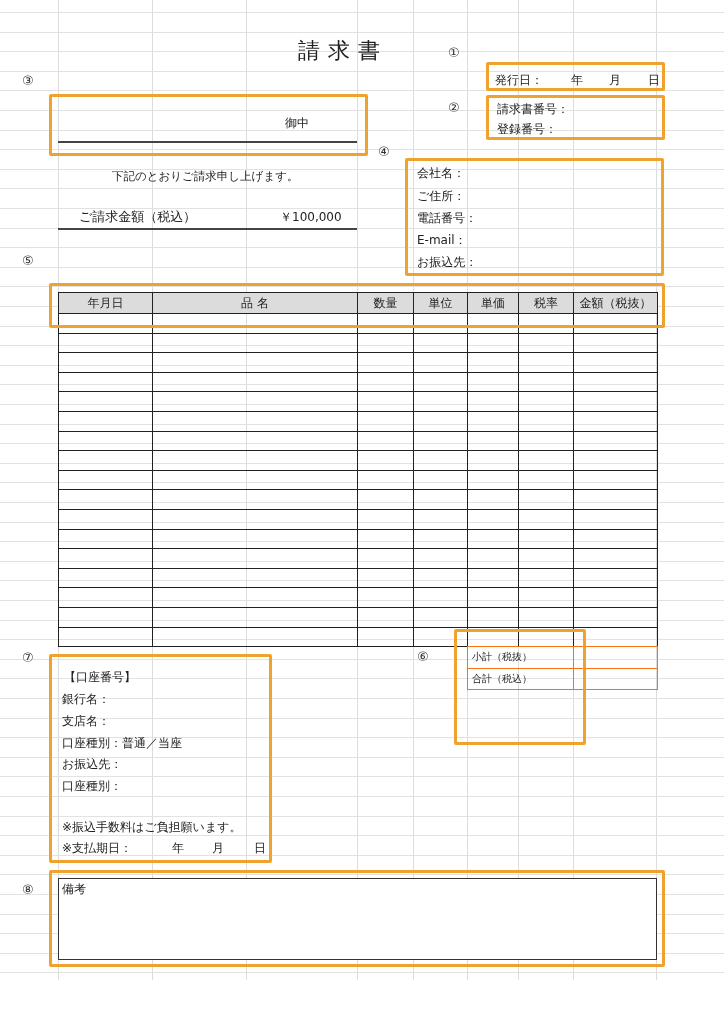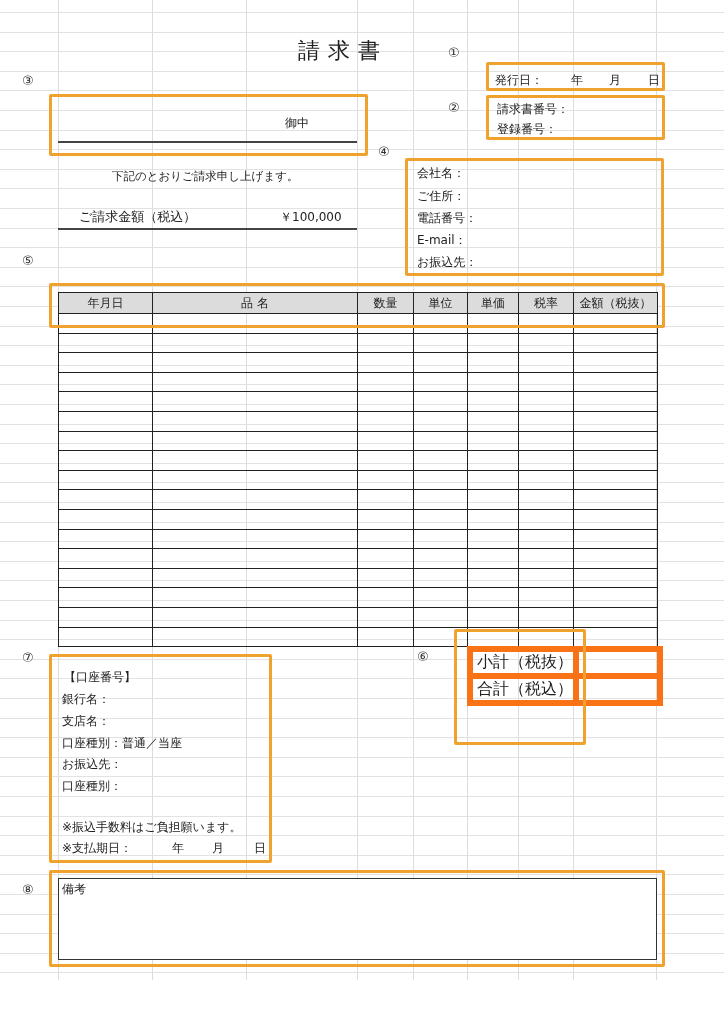--- a/index.html
+++ b/index.html
@@ -9,21 +9,21 @@
   .hline{position:absolute;left:0;width:724px;height:1px;background:#e2e2e2;}
   .txt{position:absolute;white-space:nowrap;font-size:12px;line-height:14px;}
   .num{position:absolute;font-size:13px;color:#333;}
   .orange{position:absolute;border:3px solid #f0a22e;box-sizing:border-box;border-radius:2px;}
   .title{position:absolute;left:298px;top:36px;font-size:22px;letter-spacing:8px;color:#222;}
   .uline{position:absolute;height:1.5px;background:#444;}
   table.items{position:absolute;left:58px;top:292px;width:599px;border-collapse:collapse;table-layout:fixed;}
   table.items th, table.items td{border:1px solid #222;padding:0;height:18.6px;font-size:12px;font-weight:normal;}
   table.items th{background:#dcdcdc;height:20px;text-align:center;}
   table.sum{position:absolute;left:467px;top:646px;width:190px;border-collapse:collapse;table-layout:fixed;}
-  table.sum td{border:6px solid #f97316;height:20.5px;font-size:16px;padding:0 0 0 4px;white-space:nowrap;}
+  table.sum td{border:1px solid #f97316;height:20.5px;font-size:10px;padding:0 0 0 4px;white-space:nowrap;}
   .remarks{position:absolute;left:58px;top:878px;width:599px;height:82px;border:1px solid #333;box-sizing:border-box;background:#fff;}
 </style>
 </head>
 <body>
 
 <div>
   <div class="vline" style="left:58px"></div>
   <div class="vline" style="left:152px"></div>
   <div class="vline" style="left:246px"></div>
   <div class="vline" style="left:357px"></div>

